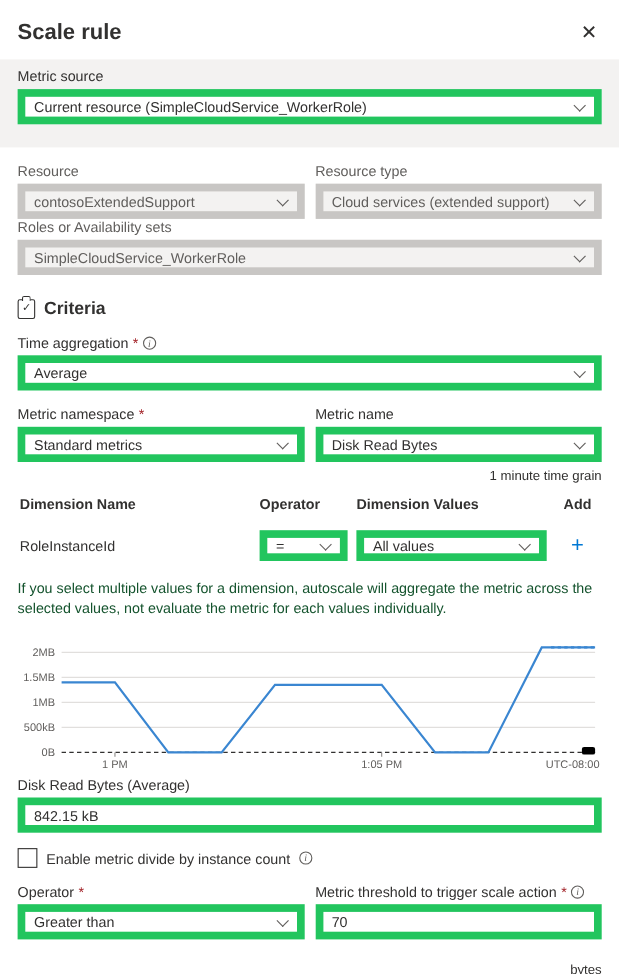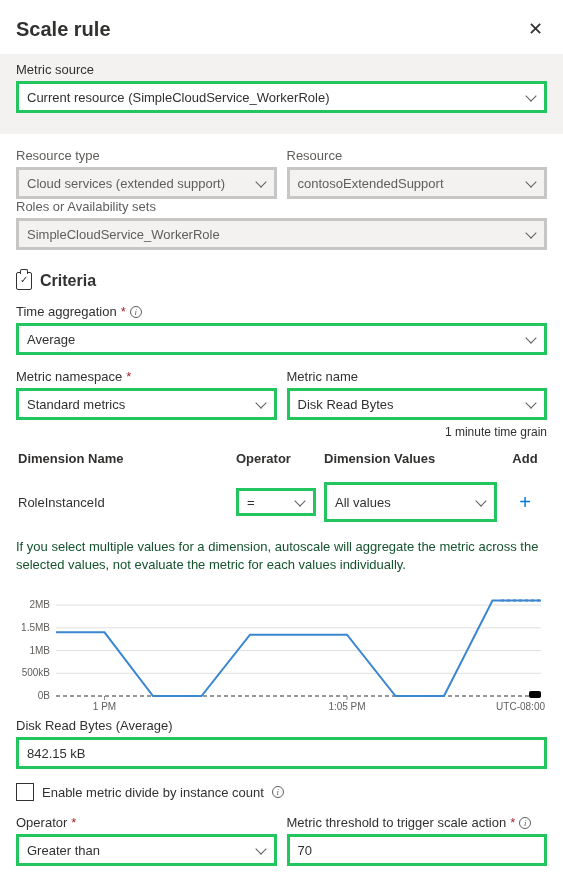--- a/index.html
+++ b/index.html
@@ -48,21 +48,21 @@
     align-items: center;
     justify-content: center;
     font-size: 9px;
     color: #605e5c;
     font-style: italic;
     font-family: serif;
   }
   .select, .input {
     width: 100%;
     height: 32px;
-    border: 3px solid #22c55e;
+    border: 7px solid #22c55e;
     background: #fff;
     padding: 0 8px;
     font-size: 13px;
     color: #323130;
     display: flex;
     align-items: center;
     justify-content: space-between;
     cursor: pointer;
   }
   .select.disabled, .input.disabled {
@@ -189,30 +189,30 @@
   <div class="section-gray">
     <div class="label">Metric source</div>
     <div class="select">
       <span>Current resource (SimpleCloudService_WorkerRole)</span>
       <span class="chevron"></span>
     </div>
   </div>
 
   <div class="row2 gap-top">
     <div class="col">
+      <div class="label muted">Resource</div>
+      <div class="select disabled">
+        <span>contosoExtendedSupport</span>
+        <span class="chevron"></span>
+      </div>
+    </div>
+    <div class="col">
       <div class="label muted">Resource type</div>
       <div class="select disabled">
         <span>Cloud services (extended support)</span>
-        <span class="chevron"></span>
-      </div>
-    </div>
-    <div class="col">
-      <div class="label muted">Resource</div>
-      <div class="select disabled">
-        <span>contosoExtendedSupport</span>
         <span class="chevron"></span>
       </div>
     </div>
   </div>
 
   <div class="gap-top-sm">
     <div class="label muted">Roles or Availability sets</div>
     <div class="select disabled">
       <span>SimpleCloudService_WorkerRole</span>
       <span class="chevron"></span>
@@ -264,21 +264,21 @@
       <div>Operator</div>
       <div>Dimension Values</div>
       <div>Add</div>
     </div>
     <div class="dim-row">
       <div>RoleInstanceId</div>
       <div class="select" style="height:28px">
         <span>=</span>
         <span class="chevron"></span>
       </div>
-      <div class="select" style="height:40px">
+      <div class="select" style="height:28px">
         <span>All values</span>
         <span class="chevron"></span>
       </div>
       <div class="add-plus">+</div>
     </div>
   </div>
 
   <div class="help-text">If you select multiple values for a dimension, autoscale will aggregate the metric across the selected values, not evaluate the metric for each values individually.</div>
 
   <div class="chart-wrap">

